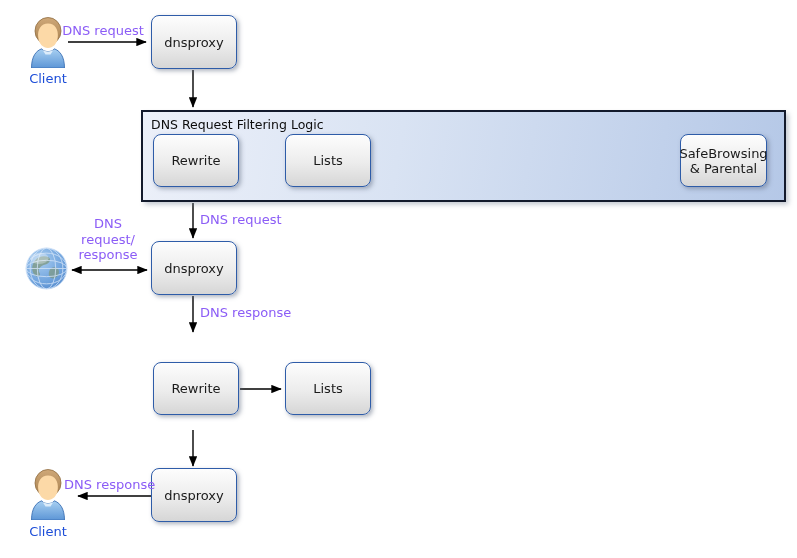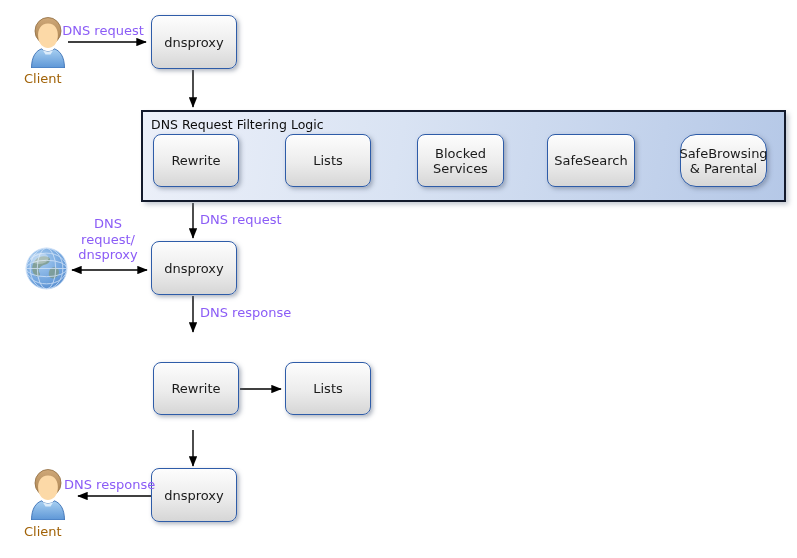--- a/index.html
+++ b/index.html
@@ -25,21 +25,21 @@
   }
   .group-title{
     position:absolute;left:8px;top:5px;font-size:12.5px;color:#0c0c0c;
   }
   .edge-label{
     position:absolute;font-size:13px;line-height:15.5px;color:#8b5cf6;
     white-space:pre-line;
   }
   .actor{position:absolute;text-align:center;}
   .actor-label{
-    position:absolute;font-size:13px;color:#a16207;text-align:left;
+    position:absolute;font-size:13px;color:#1d4ed8;text-align:center;
     white-space:pre-line;line-height:15.5px;
   }
 </style>
 </head>
 <body>
 
 <div class="stage">
 
   <svg class="arrows" viewBox="0 0 797 558">
     <defs>
@@ -91,28 +91,21 @@
 
   <div class="group" style="top:110px;height:92px;">
     <div class="group-title">DNS Request Filtering Logic</div>
   </div>
   <div class="node" style="left:153px;top:134px;width:86px;height:53px;">
     <span>Rewrite</span>
   </div>
   <div class="node" style="left:285px;top:134px;width:86px;height:53px;">
     <span>Lists</span>
   </div>
-  <div class="node" style="left:417px;top:134px;width:87px;height:53px;">
-    <span>Blocked
-Services</span>
-  </div>
-  <div class="node" style="left:547px;top:134px;width:88px;height:53px;">
-    <span>SafeSearch</span>
-  </div>
-  <div class="node" style="left:680px;top:134px;width:87px;height:53px;border-radius:16px;">
+  <div class="node" style="left:680px;top:134px;width:87px;height:53px;">
     <span>SafeBrowsing
 &amp; Parental</span>
   </div>
 
   <div class="edge-label" style="left:200px;top:212px;">DNS request</div>
 
   <div class="node proxy" style="top:241px;">
     <span>dnsproxy</span>
   </div>
 
@@ -135,21 +128,21 @@
         <ellipse cx="21" cy="21" rx="20" ry="8"></ellipse>
         <ellipse cx="21" cy="21" rx="20" ry="15"></ellipse>
         <line x1="1" y1="21" x2="41" y2="21"></line>
       </g>
       <ellipse cx="14" cy="11" rx="9" ry="5.5" fill="#ffffff" opacity="0.3"></ellipse>
     </svg>
   </div>
 
   <div class="edge-label" style="left:64px;top:216px;width:88px;text-align:center;">DNS
 request/
-dnsproxy</div>
+response</div>
 
   <div class="edge-label" style="left:200px;top:305px;">DNS response</div>
 
   <div class="node" style="left:153px;top:362px;width:86px;height:53px;">
     <span>Rewrite</span>
   </div>
   <div class="node" style="left:285px;top:362px;width:86px;height:53px;">
     <span>Lists</span>
   </div>
 

